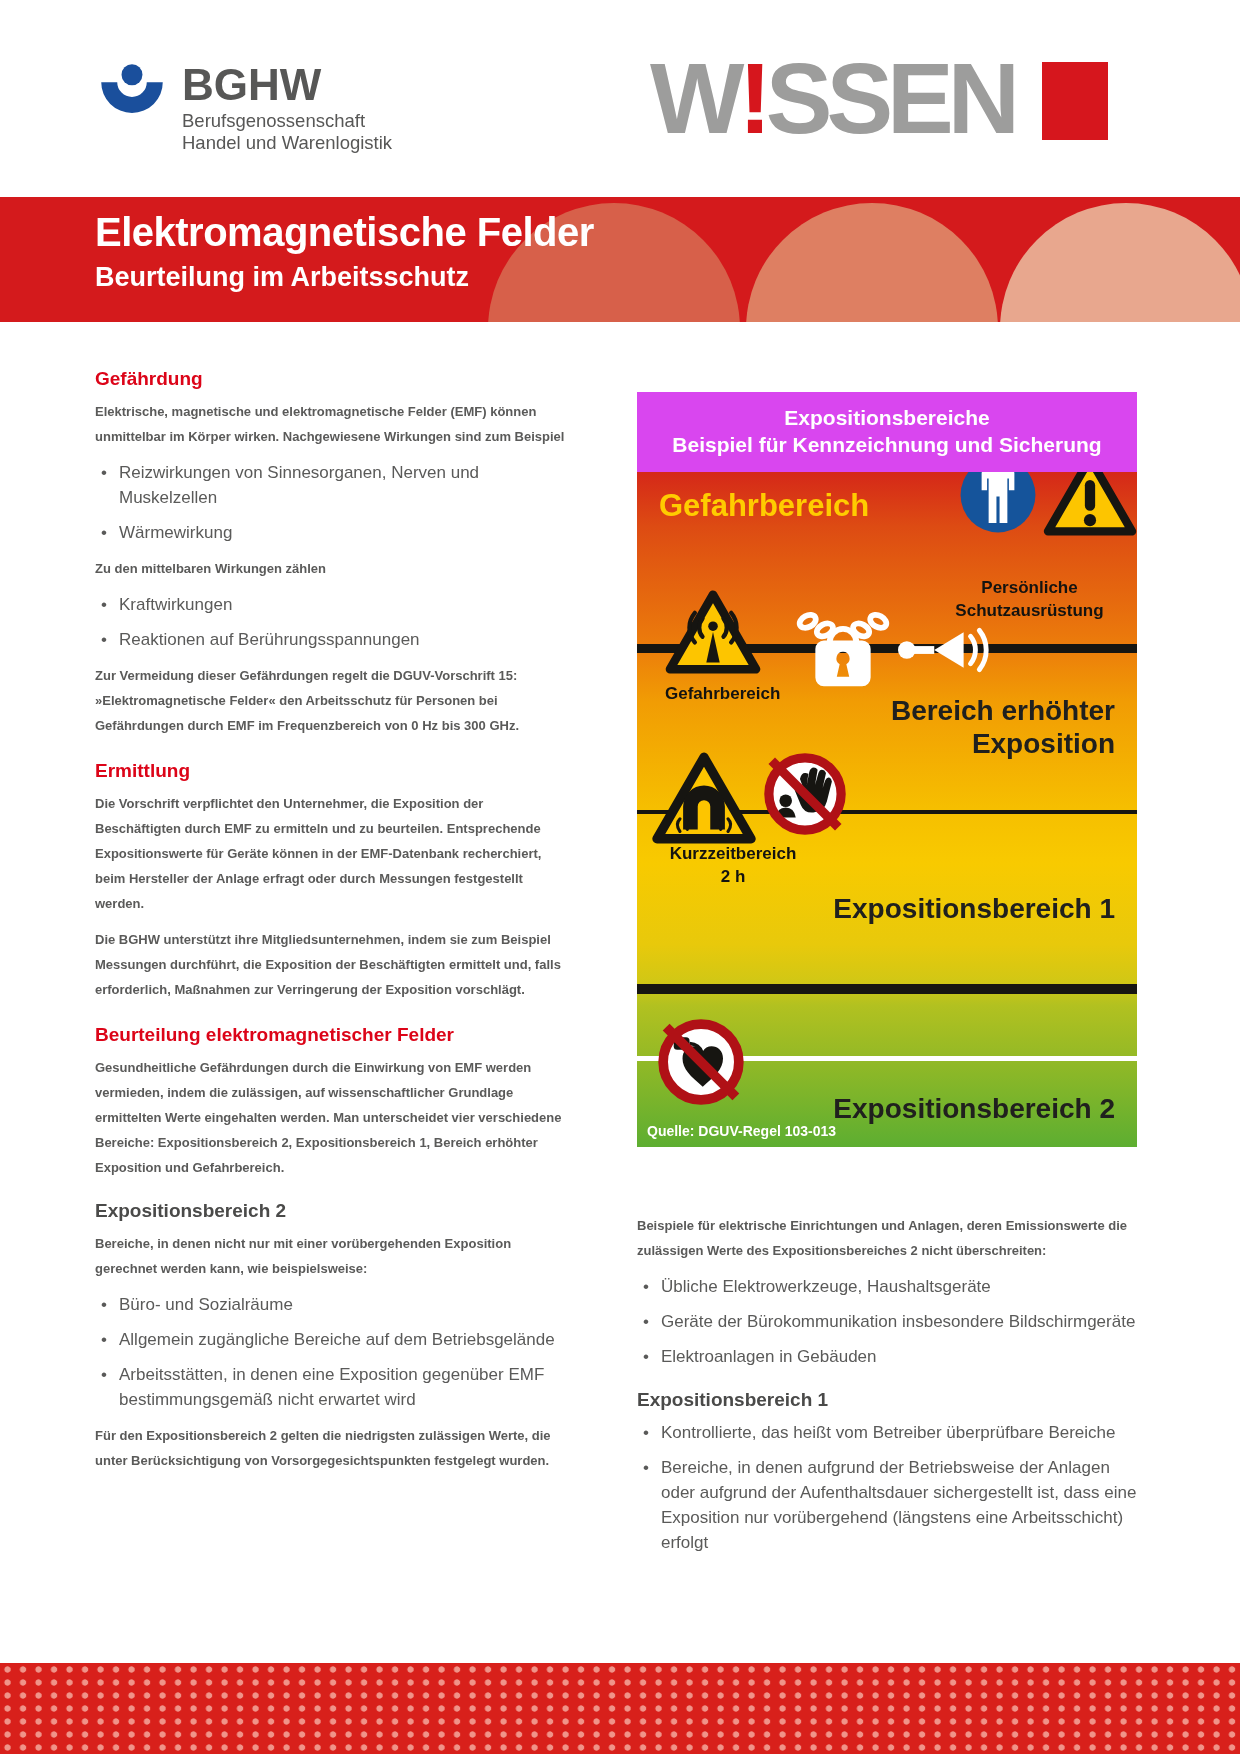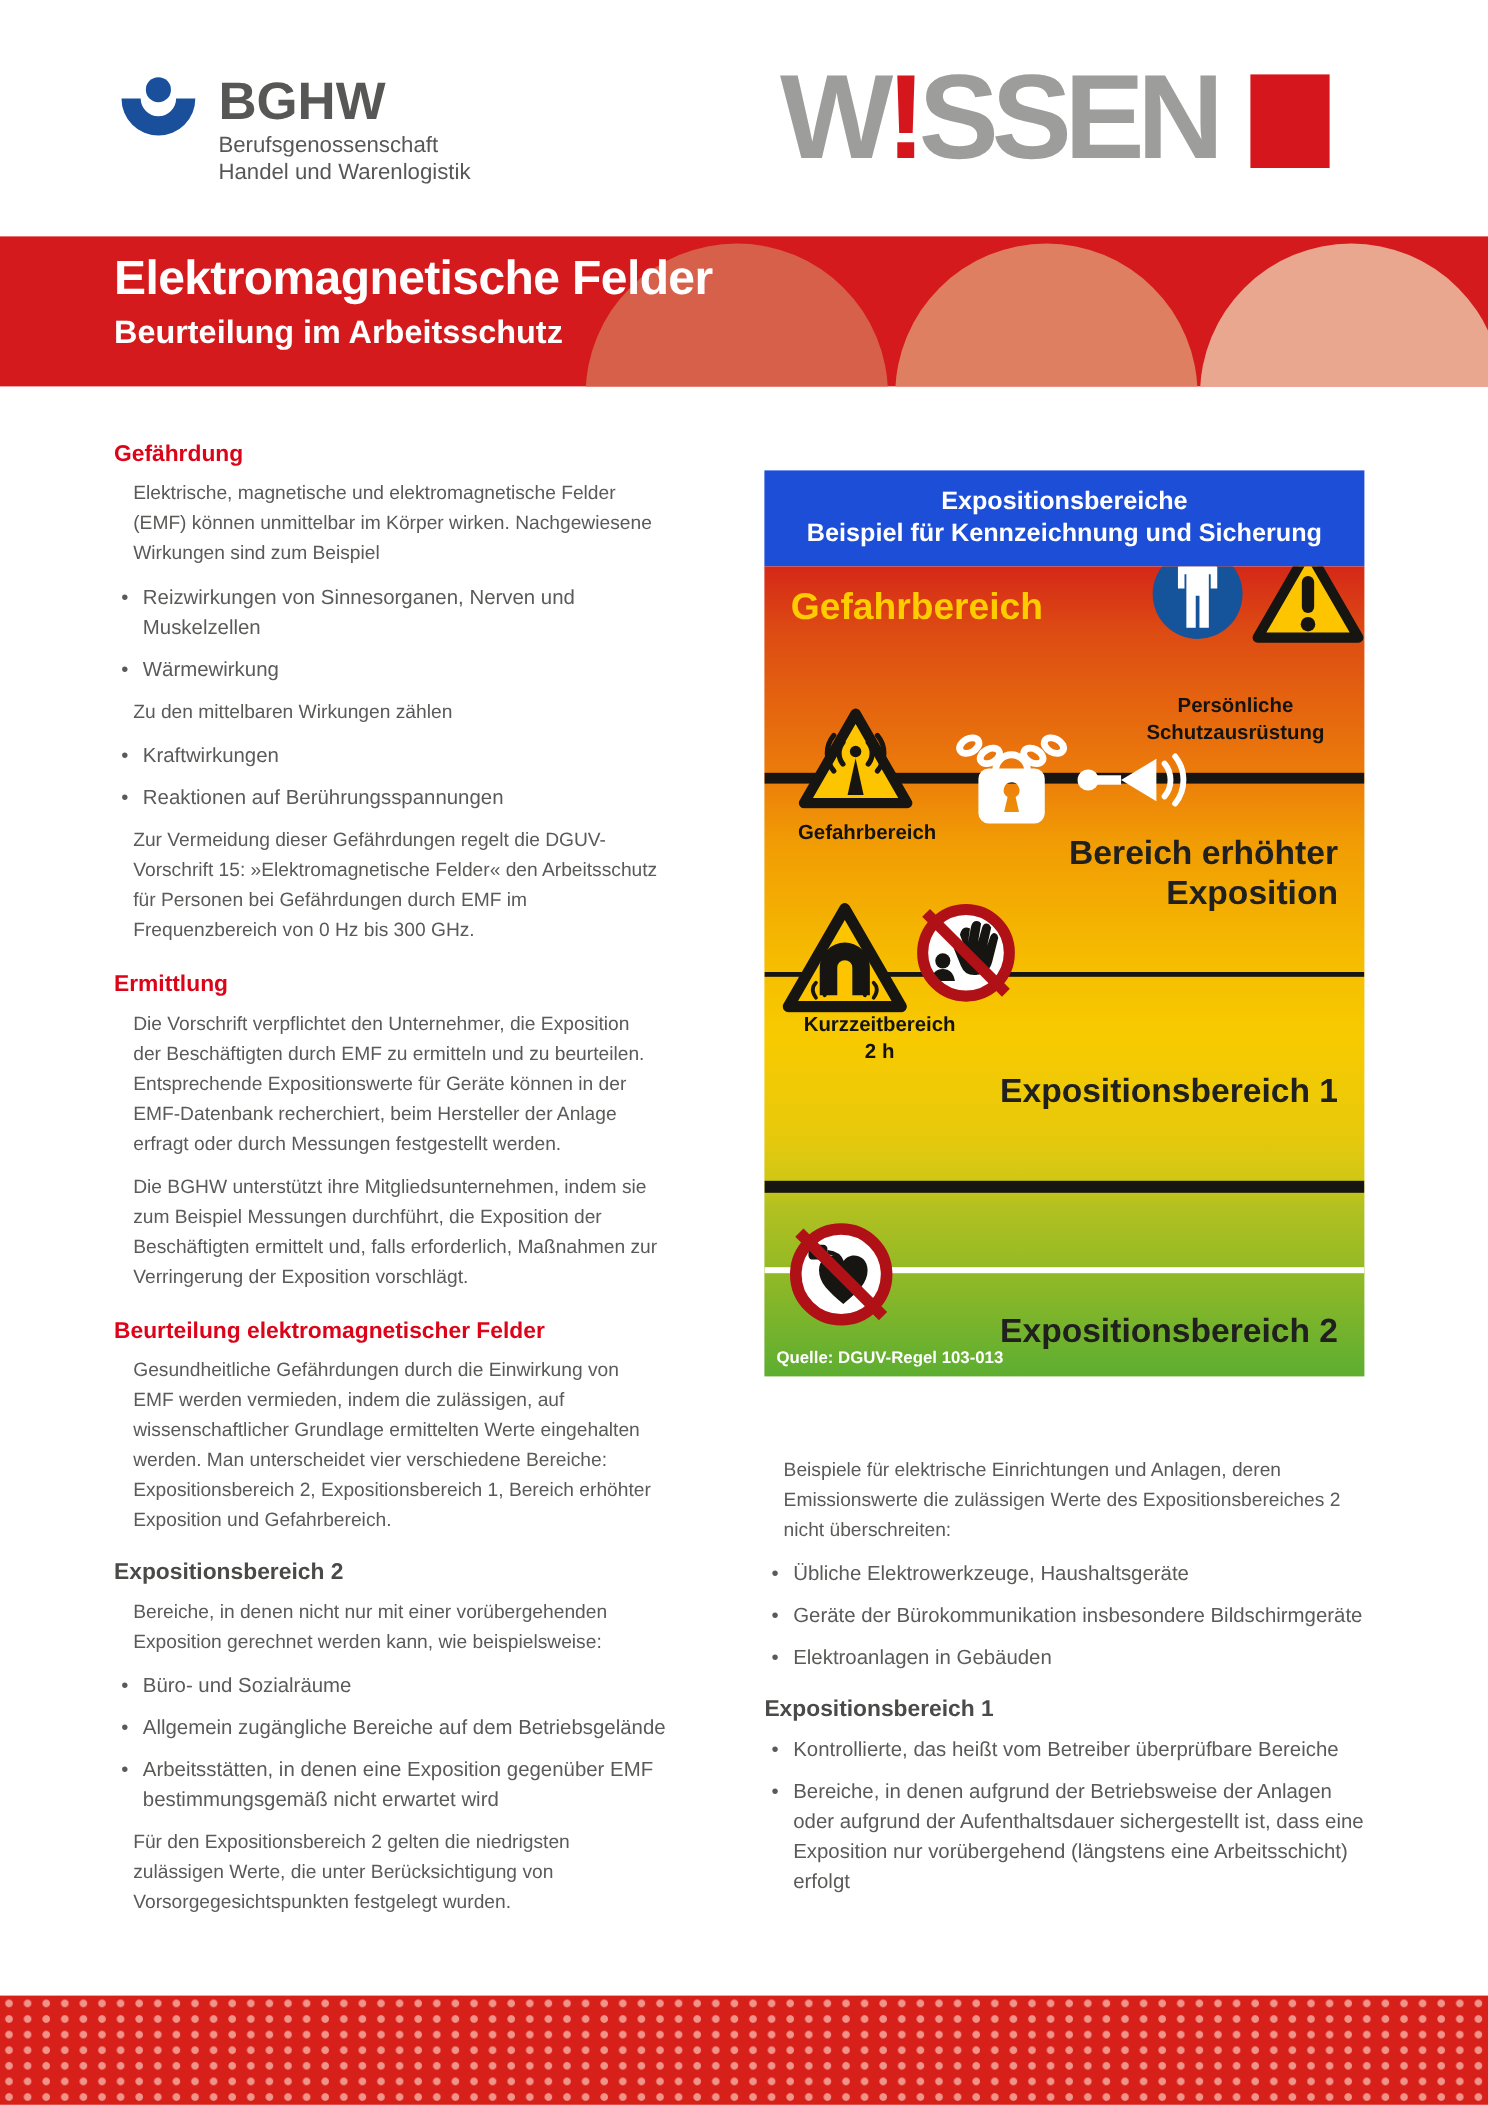--- a/index.html
+++ b/index.html
@@ -28,29 +28,29 @@
                 color:#ffffff;letter-spacing:-0.5px;z-index:2;}
   .banner-sub{position:absolute;left:95px;top:65px;font-size:27px;font-weight:700;
               color:#ffffff;z-index:2;}
 
   
   .col-left{position:absolute;left:95px;top:368px;width:472px;}
   .col-right{position:absolute;left:637px;top:1213px;width:508px;}
   h2.red{color:#dc0418;font-size:19px;font-weight:700;margin:22px 0 9px;}
   h2.red.first{margin-top:0;}
   h3.sub{color:#4a4a49;font-size:19px;font-weight:700;margin:20px 0 9px;}
-  p.body{font-size:16px;line-height:25px;color:#5a5a59;margin:0 16px 11px;}
+  p.body{font-size:13px;line-height:25px;color:#5a5a59;margin:0 0 11px;font-weight:bold;}
   ul.b{list-style:none;margin:0 0 11px;padding:0;}
   ul.b li{position:relative;padding-left:24px;font-size:17px;line-height:25px;
           color:#5a5a59;margin:0 0 10px;}
   ul.b li::before{content:"\2022";position:absolute;left:6px;color:#5a5a59;}
 
   
   .info{position:absolute;left:637px;top:392px;width:500px;}
-  .info-header{background:#1d4ed8;color:#ffffff;text-align:center;font-weight:700;
+  .info-header{background:#d946ef;color:#ffffff;text-align:center;font-weight:700;
                font-size:21px;line-height:27px;padding:12px 0 14px;}
   .info-body{position:relative;height:675px;
      background:linear-gradient(180deg,
         #d52818 0%,#dd4b13 8%,#ec7d0b 26%,#f19c04 34%,#f6bf00 50%,#f8ca00 58%,
         #e8c90b 70%,#cfc716 76%,#b2c120 79%,#93b926 87%,#5dae31 100%);
      overflow:hidden;}
   .bline{position:absolute;left:0;right:0;background:#161511;z-index:1;}
   .l1{top:172px;height:9px;}
   .l2{top:338px;height:4px;}
   .l3{top:512px;height:10px;}

